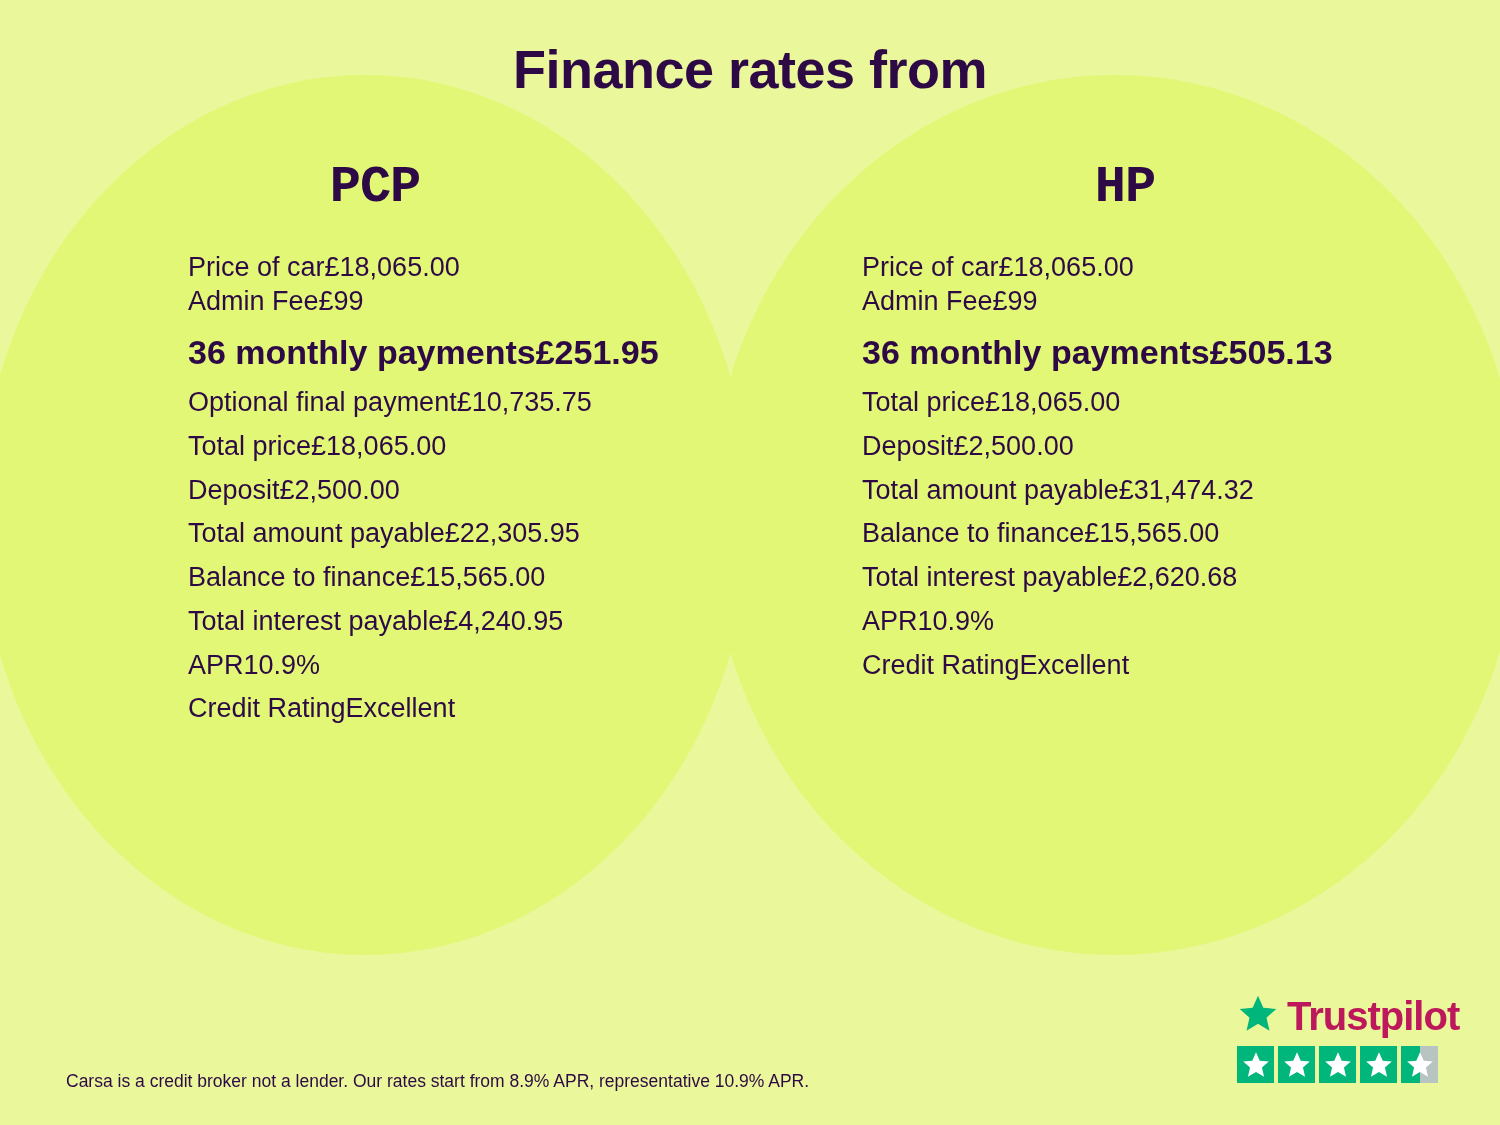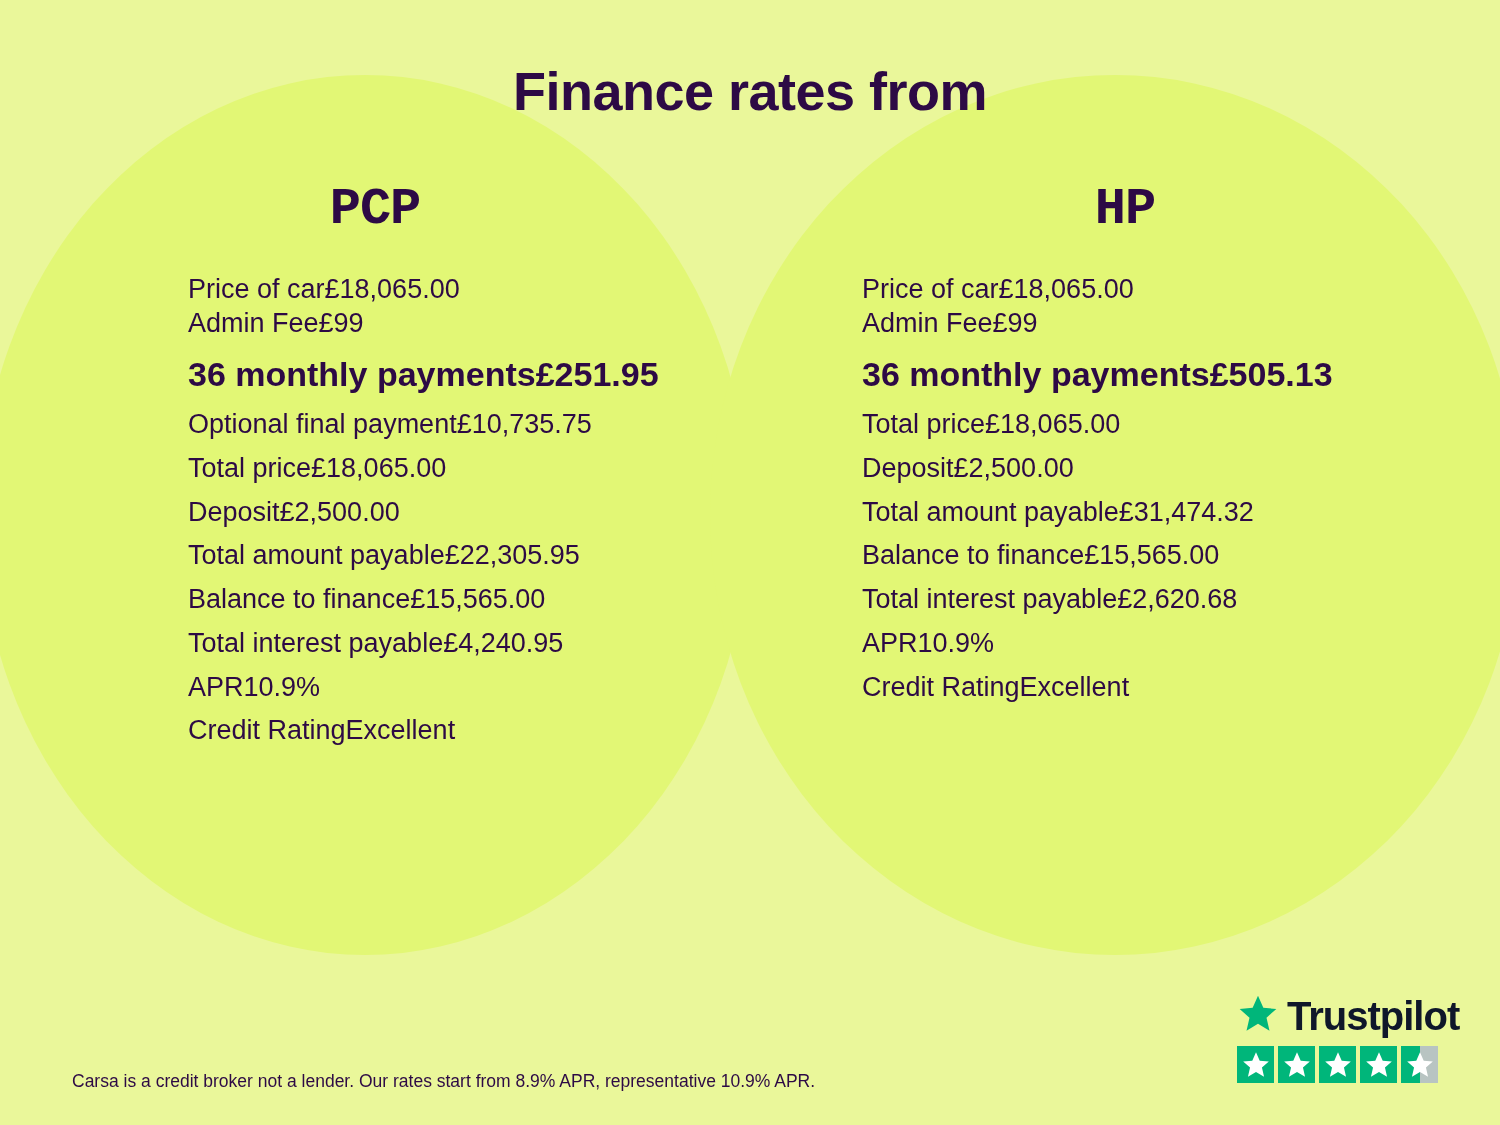--- a/index.html
+++ b/index.html
@@ -41,21 +41,21 @@
     position: relative;
     z-index: 1;
     width: 100%;
     height: 100%;
   }
   .headline {
     text-align: center;
     font-size: 54px;
     font-weight: bold;
     letter-spacing: -0.5px;
-    padding-top: 64px;
+    padding-top: 42px;
     line-height: 1;
   }
   .apr-line {
     text-align: center;
     line-height: 1;
     margin-top: 18px;
     white-space: nowrap;
   }
   .apr-big {
     font-size: 175px;
@@ -114,42 +114,42 @@
     padding-bottom: 8px;
   }
   .row .label {
     text-align: left;
   }
   .row .value {
     text-align: right;
   }
   .footnote {
     position: absolute;
-    left: 72px;
+    left: 66px;
     bottom: 30px;
     font-size: 17.5px;
     line-height: 1.55;
     max-width: 780px;
   }
   .trustpilot {
     position: absolute;
     right: 48px;
     bottom: 42px;
     width: 215px;
   }
   .tp-head {
     display: flex;
     align-items: center;
     gap: 8px;
   }
   .tp-name {
     font-size: 40px;
     font-weight: bold;
     letter-spacing: -1px;
-    color: #0f172a;
+    color: #be185d;
     line-height: 1;
   }
   .tp-stars {
     display: flex;
     gap: 4px;
     margin-top: 8px;
   }
   .tp-star {
     width: 37px;
     height: 37px;

